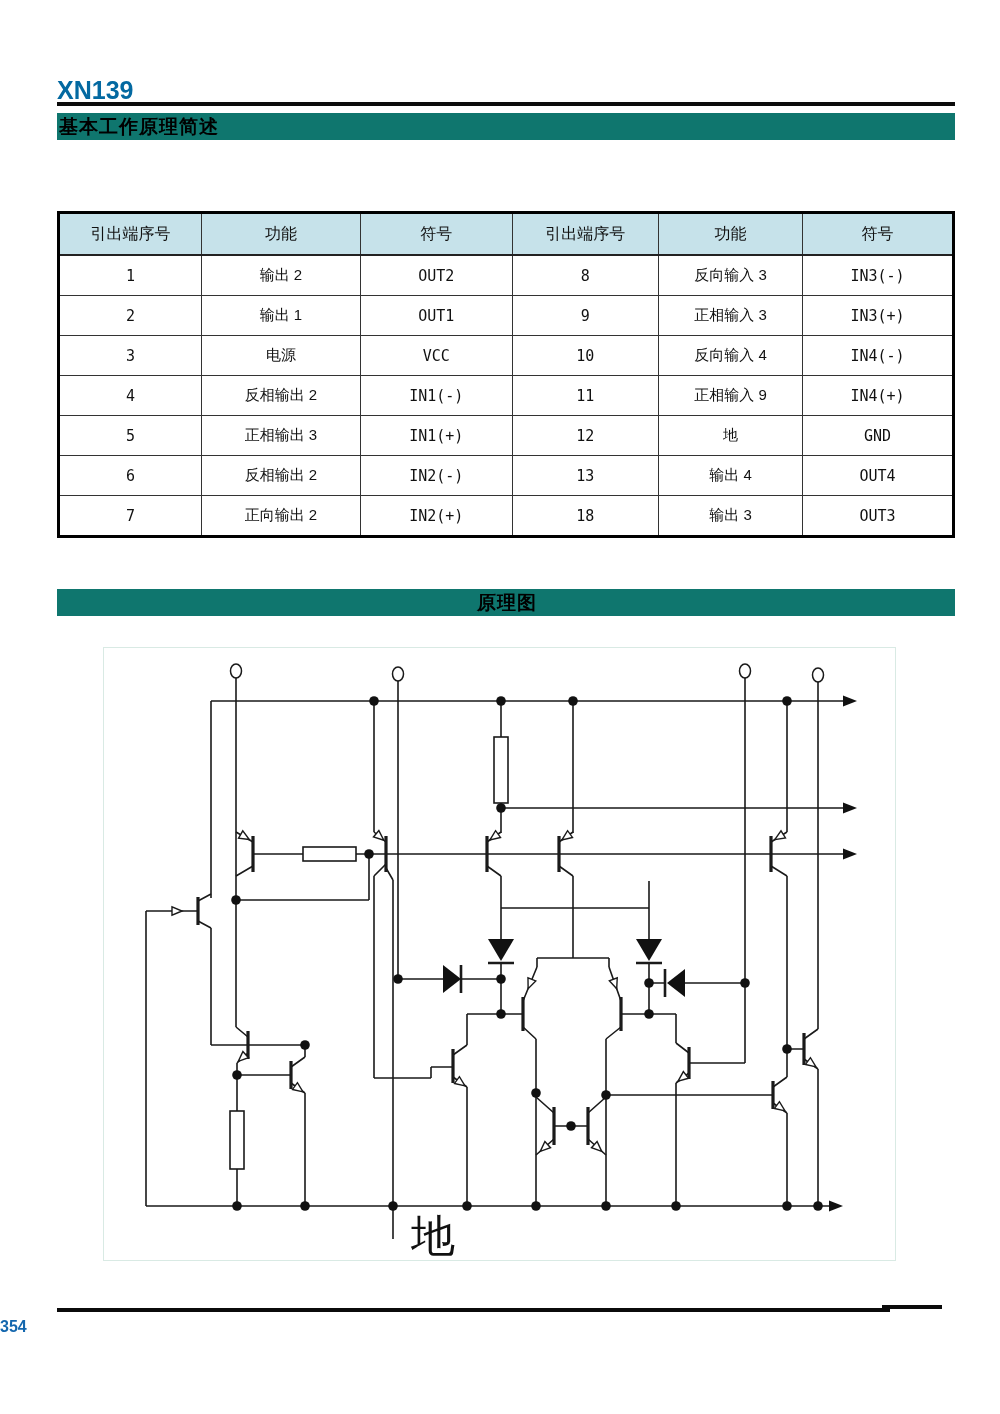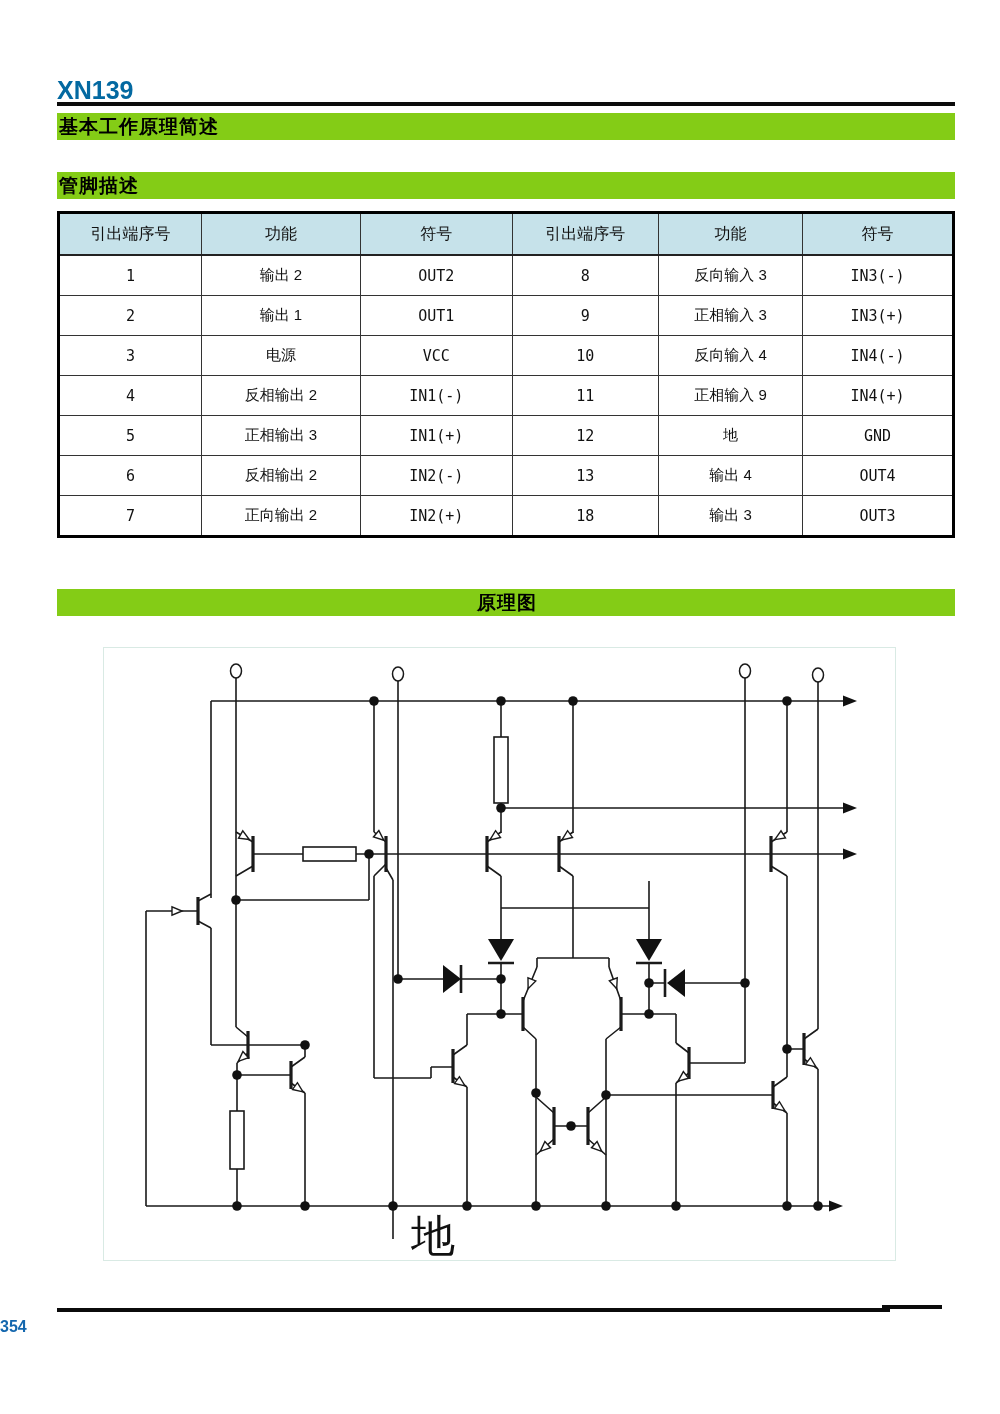--- a/index.html
+++ b/index.html
@@ -1,20 +1,20 @@
 <!DOCTYPE html>
 <html><head>
 <meta charset="utf-8">
 <style>
   html,body{margin:0;padding:0;background:#ffffff;}
   .page{position:relative;width:1000px;height:1414px;background:#fff;overflow:hidden;
         font-family:"Liberation Sans", sans-serif;color:#111;}
   .product-title{position:absolute;left:57px;top:76px;font-size:25px;font-weight:bold;color:#0369a1;}
   .header-rule{position:absolute;left:57px;top:102px;width:898px;height:4px;background:#0b0b0b;}
-  .section-bar{position:absolute;left:57px;width:898px;height:27px;background:#84cc16;
+  .section-bar{position:absolute;left:57px;width:898px;height:27px;background:#0f766e;
                display:flex;align-items:center;}
   .section-bar span{font-size:19px;font-weight:bold;color:#000;padding-left:2px;letter-spacing:1px;}
   #bar-principle{top:113px;}
   #bar-pins{top:172px;}
   #bar-schematic{top:589px;justify-content:center;}
   table.pin-table{position:absolute;left:57px;top:211px;width:898px;border-collapse:collapse;
                   table-layout:fixed;border:3px solid #000;}
   table.pin-table th{background:#c6e2ea;height:38px;font-size:16px;font-weight:normal;
                      border:1px solid #333;border-bottom:2px solid #222;margin-left:48px;}
   table.pin-table td{height:37px;text-align:center;font-size:15px;border:1px solid #333;background:#fff;}
@@ -40,23 +40,20 @@
 
 <div class="page">
 
   <div class="product-title">XN139</div>
   <div class="header-rule"></div>
 
   <div class="section-bar" id="bar-principle">
     <span>基本工作原理简述</span>
   </div>
 
-  <div class="section-bar" id="bar-pins">
-    <span>管脚描述</span>
-  </div>
 
   <table class="pin-table">
     <thead>
         <tr>
           <th style="width: 15.9%;">引出端序号</th>
           <th style="width: 17.8%;">功能</th>
           <th style="width: 17%;">符号</th>
           <th style="width: 16.4%;">引出端序号</th>
           <th style="width: 16.1%;">功能</th>
           <th style="width: 16.8%;">符号</th>

